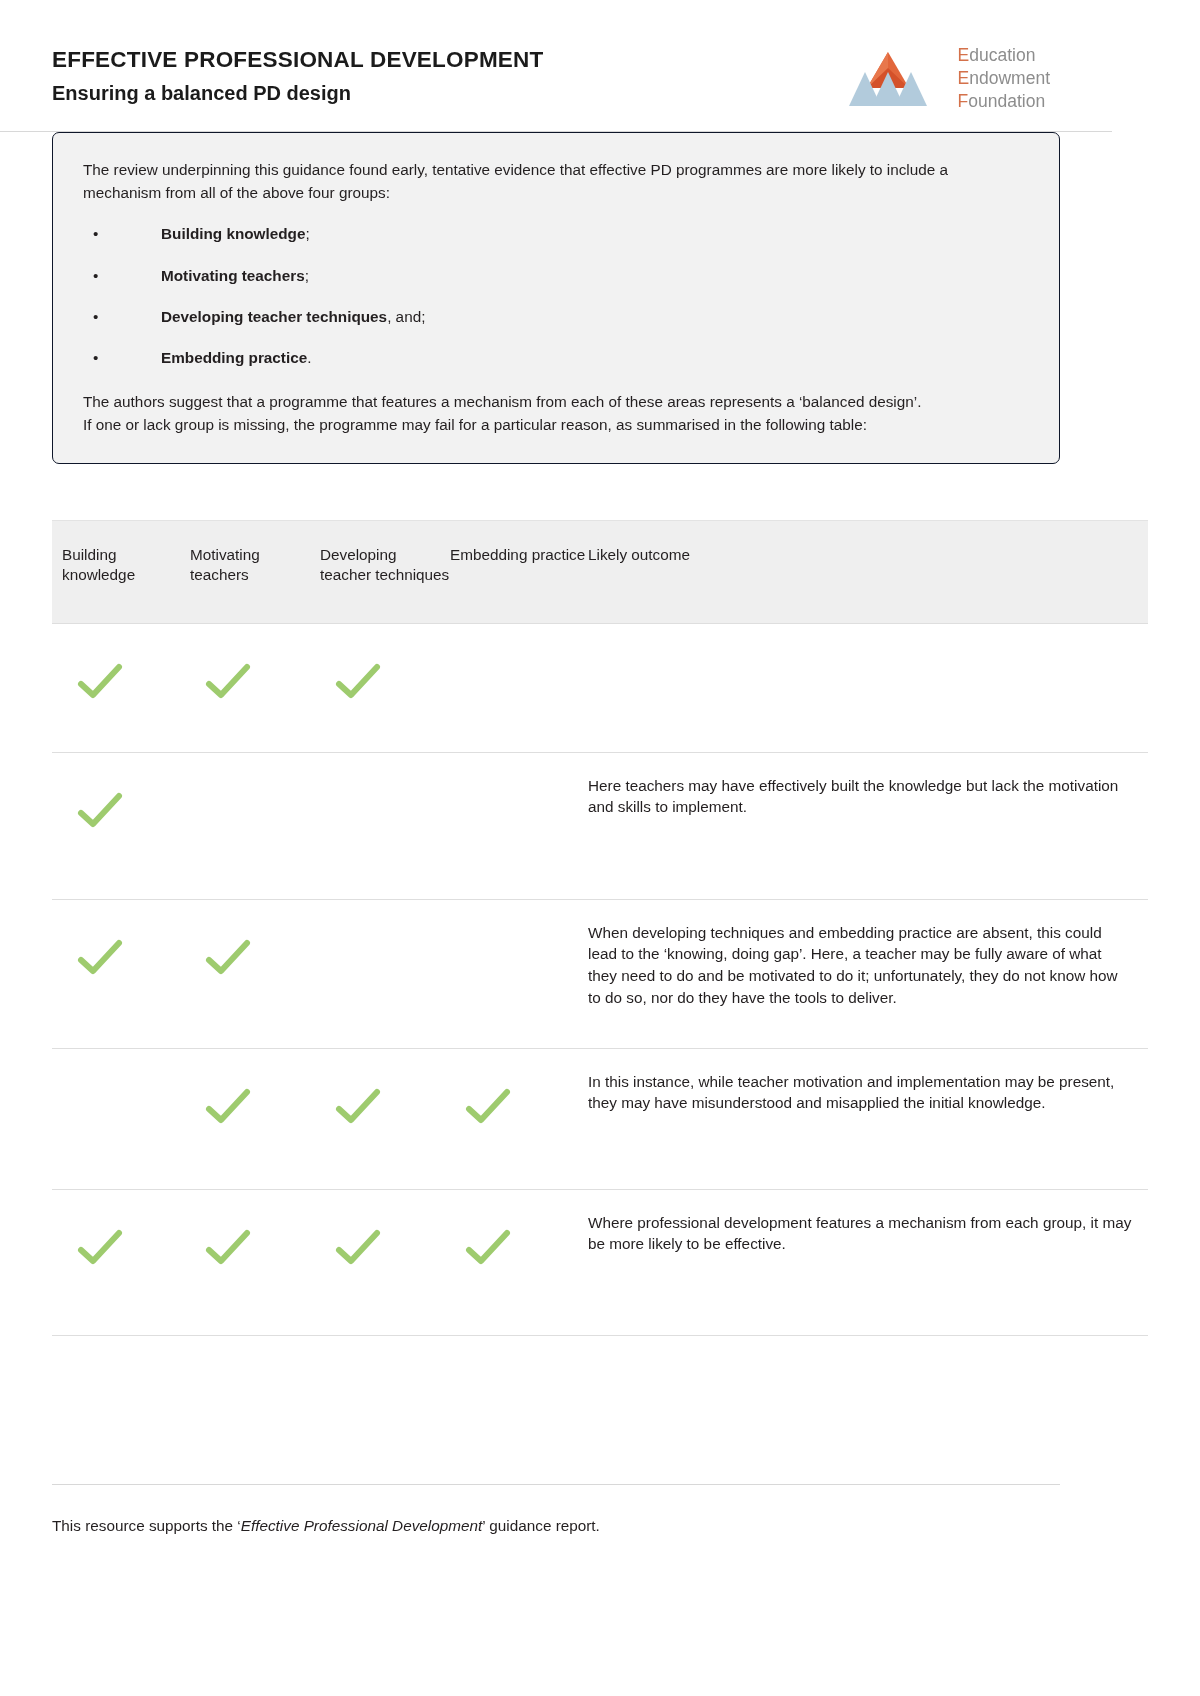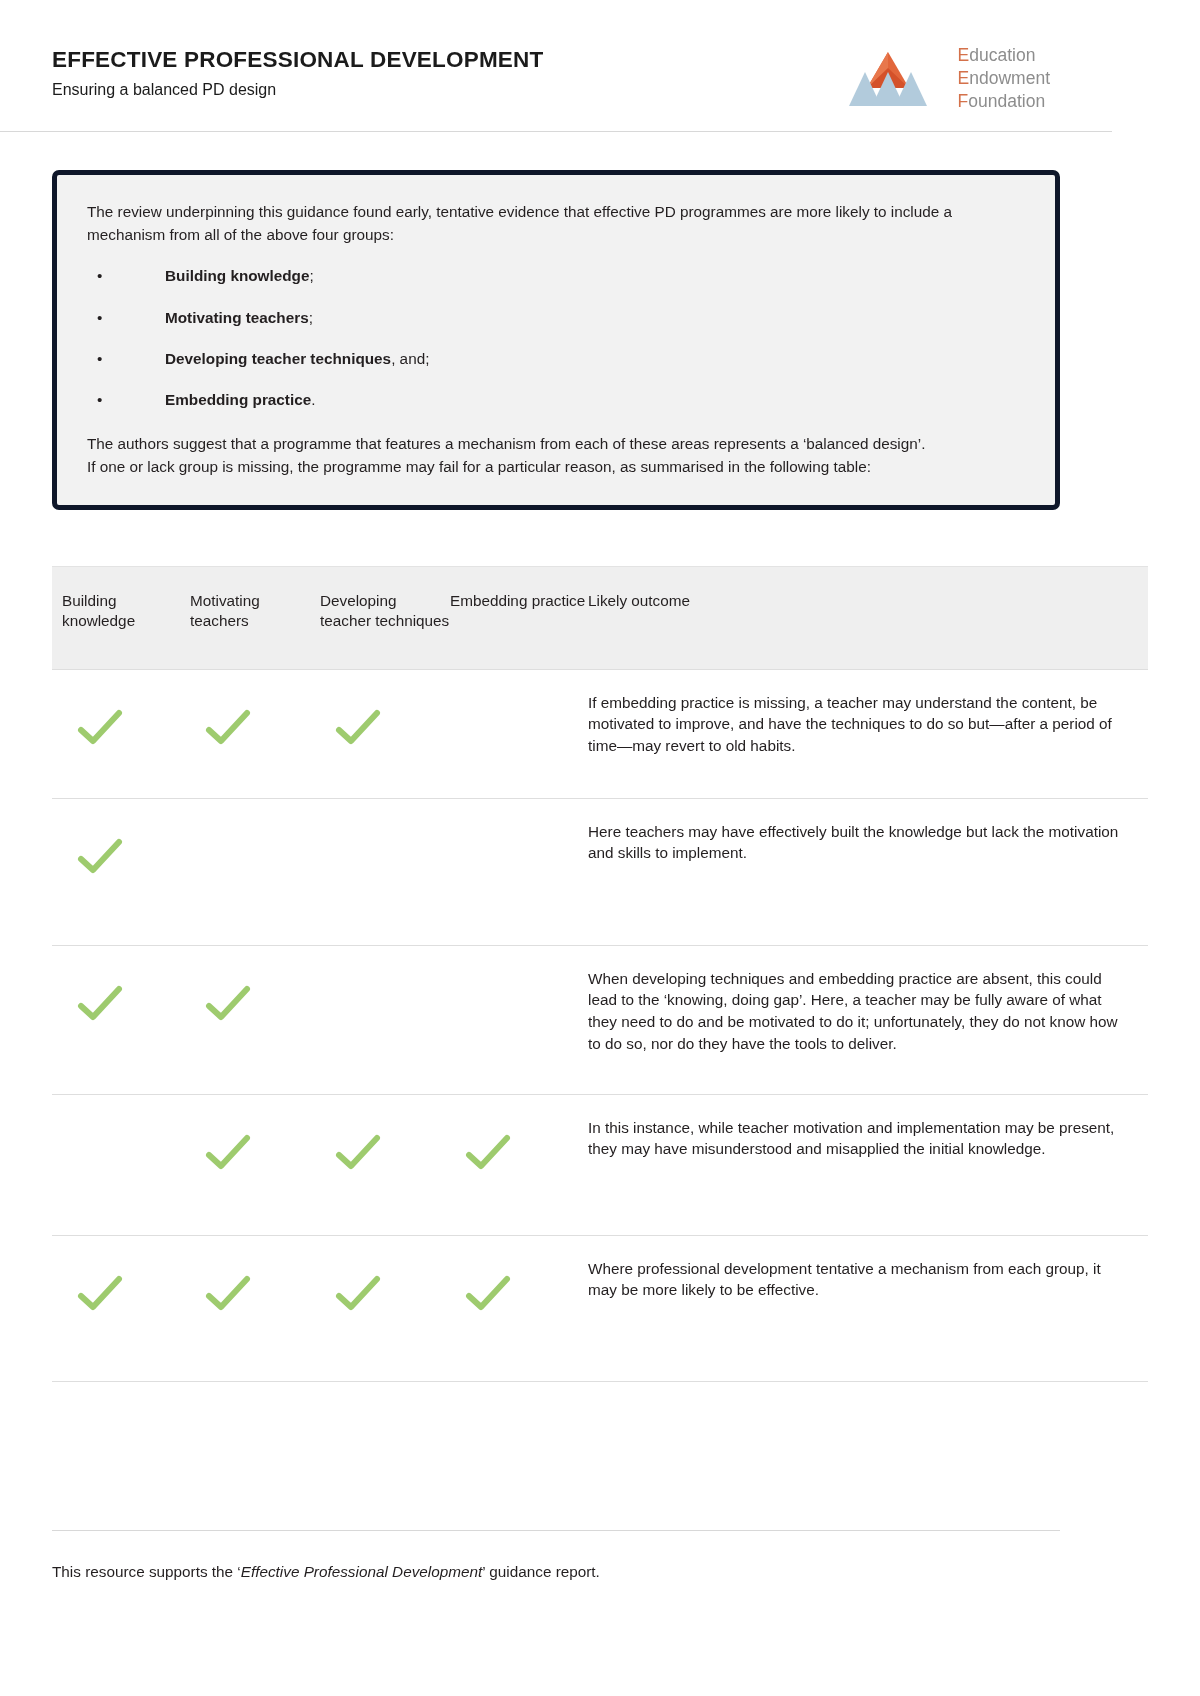--- a/index.html
+++ b/index.html
@@ -33,22 +33,22 @@
   .header-titles { padding-top: 6px; }
   .doc-title {
     font-size: 22.5px;
     font-weight: bold;
     letter-spacing: 0.2px;
     color: #1b1b1b;
     margin: 0 0 6px 0;
     line-height: 1.25;
   }
   .doc-subtitle {
-    font-size: 16px;
-    font-weight: normal;
+    font-size: 20px;
+    font-weight: bold;
     color: #1b1b1b;
     margin: 0;
     line-height: 1.3;
   }
 
   .logo {
     display: flex;
     align-items: center;
     gap: 31px;
     padding-top: 4px;
@@ -64,23 +64,22 @@
   .logo-text .cap { color: #d4714a; }
 
   .header-rule {
     border: 0;
     border-top: 1px solid #d8d8d8;
     margin: 0 -52px 0 -52px;
   }
 
   
   .intro-panel {
-    margin-top: 38px;
     background: #f2f2f2;
-    border: 5px solid #0f172a;
+    border: 1px solid #0f172a;
     border-radius: 7px;
     padding: 26px 30px 26px 30px;
   }
   .intro-panel p {
     margin: 0;
     font-size: 15.3px;
     line-height: 1.5;
     color: #231f20;
   }
   .intro-list {
@@ -261,21 +260,20 @@
         <svg class="check" viewBox="0 0 48 40">
             <path d="M5 22 L17 33 L43 5" fill="none" stroke="#9ECB6E" stroke-width="6" stroke-linecap="round" stroke-linejoin="round"></path>
           </svg>
       </div>
       <div class="cell c3 mark-cell">
         <svg class="check" viewBox="0 0 48 40">
             <path d="M5 22 L17 33 L43 5" fill="none" stroke="#9ECB6E" stroke-width="6" stroke-linecap="round" stroke-linejoin="round"></path>
           </svg>
       </div>
       <div class="cell c4 mark-cell"></div>
-      <div class="cell c5 outcome">If embedding practice is missing, a teacher may understand the content, be motivated to improve, and have the techniques to do so but—after a period of time—may revert to old habits.</div>
     </div>
 
     <div class="t-row t-body-row row-r3">
       <div class="cell c1 mark-cell">
         <svg class="check" viewBox="0 0 48 40">
             <path d="M5 22 L17 33 L43 5" fill="none" stroke="#9ECB6E" stroke-width="6" stroke-linecap="round" stroke-linejoin="round"></path>
           </svg>
       </div>
       <div class="cell c2 mark-cell"></div>
       <div class="cell c3 mark-cell"></div>
@@ -333,21 +331,21 @@
       <div class="cell c3 mark-cell">
         <svg class="check" viewBox="0 0 48 40">
             <path d="M5 22 L17 33 L43 5" fill="none" stroke="#9ECB6E" stroke-width="6" stroke-linecap="round" stroke-linejoin="round"></path>
           </svg>
       </div>
       <div class="cell c4 mark-cell">
         <svg class="check" viewBox="0 0 48 40">
             <path d="M5 22 L17 33 L43 5" fill="none" stroke="#9ECB6E" stroke-width="6" stroke-linecap="round" stroke-linejoin="round"></path>
           </svg>
       </div>
-      <div class="cell c5 outcome">Where professional development tentative a mechanism from each group, it may be more likely to be effective.</div>
+      <div class="cell c5 outcome">Where professional development features a mechanism from each group, it may be more likely to be effective.</div>
     </div>
 
     <div class="row-spacer"></div>
   </div>
 
   <div class="footer">
     <div class="footer-text"><span>This resource supports the ‘</span><span class="italic">Effective Professional Development</span><span>’ guidance report.</span></div>
   </div>
 
 </div>

